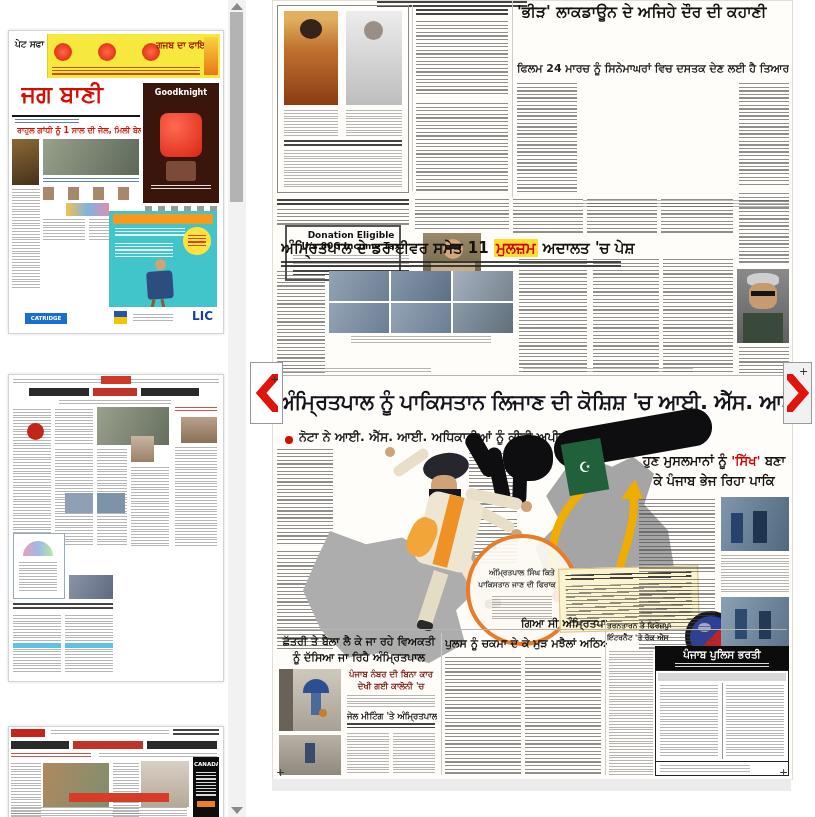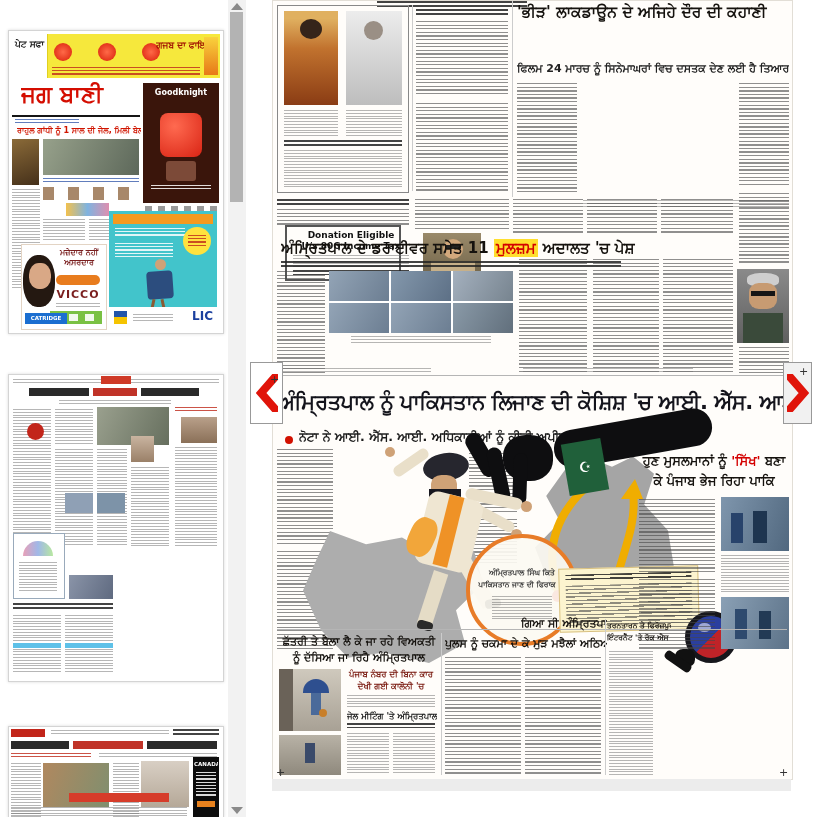--- a/index.html
+++ b/index.html
@@ -59,31 +59,20 @@
       <div class="a" style="left:3px;top:108px;width:27px;height:46px;background:linear-gradient(160deg,#8a6a38,#45301a);"></div>
       <div class="a" style="left:34px;top:108px;width:96px;height:36px;background:linear-gradient(115deg,#97a18b,#5d685a);"></div>
       <div class="a txb" style="left:34px;top:147px;width:96px;height:6px;"></div>
       <div class="a" style="left:34px;top:156px;width:96px;height:13px;background:repeating-linear-gradient(90deg,#a8886a 0 11px,#fff 11px 25px);"></div>
       <div class="a" style="left:57px;top:172px;width:43px;height:13px;background:linear-gradient(90deg,#f2c14e,#7fb3e0,#de8fb0);"></div>
       <div class="a txl" style="left:3px;top:158px;width:28px;height:100px;"></div>
       <div class="a txl" style="left:34px;top:188px;width:42px;height:22px;"></div>
       <div class="a txl" style="left:80px;top:188px;width:50px;height:22px;"></div>
       <div class="a" style="left:136px;top:175px;width:72px;height:7px;background:repeating-linear-gradient(90deg,#9a9a9a 0 7px,transparent 7px 13px);"></div>
 
-      <div class="a" style="left:12px;top:213px;width:84px;height:84px;background:#fff;border:1px solid #e3d4c4;">
-        <div class="a hd" style="left:32px;top:3px;width:50px;height:24px;font-size:8px;color:#7a1f1f;text-align:center;white-space:normal;line-height:1.2;">ਮਜ਼ੇਦਾਰ ਨਹੀਂ ਅਸਰਦਾਰ</div>
-        <div class="a" style="left:1px;top:10px;width:32px;height:52px;background:#241811;border-radius:45%;"></div>
-        <div class="a" style="left:7px;top:18px;width:22px;height:26px;background:#d9a886;border-radius:45%;"></div>
-        <div class="a" style="left:34px;top:30px;width:44px;height:10px;background:#e87c1e;border-radius:5px;"></div>
-        <div class="a hd" style="left:34px;top:43px;width:44px;height:13px;font-size:11px;color:#7a1f1f;text-align:center;letter-spacing:1px;">VICCO</div>
-        <div class="a txl" style="left:34px;top:58px;width:44px;height:5px;"></div>
-        <div class="a" style="left:28px;top:66px;width:52px;height:13px;background:#7ac143;">
-          <div class="a" style="left:3px;top:3px;width:46px;height:7px;background:repeating-linear-gradient(90deg,rgba(255,255,255,.9) 0 9px,transparent 9px 16px);"></div>
-        </div>
-      </div>
       <div class="a" style="left:16px;top:282px;width:42px;height:11px;background:#1b6ed0;color:#fff;font-size:5.5px;font-weight:bold;text-align:center;line-height:11px;">CATRIDGE</div>
 
       <div class="a" style="left:100px;top:180px;width:108px;height:118px;background:#42c4cb;">
         <div class="a" style="left:4px;top:3px;width:100px;height:10px;background:#f59a1f;"></div>
         <div class="a txw" style="left:6px;top:17px;width:70px;height:10px;"></div>
         <div class="a" style="left:74px;top:16px;width:28px;height:28px;background:#ffe23e;border-radius:50%;">
           <div class="a txr" style="left:5px;top:8px;width:18px;height:12px;"></div>
         </div>
         <div class="a txw" style="left:6px;top:32px;width:58px;height:14px;"></div>
         <div class="a" style="left:46px;top:48px;width:11px;height:11px;background:#cfa277;border-radius:50%;"></div>
@@ -335,20 +324,35 @@
     <div class="a hd" style="left:248px;top:616px;width:86px;height:14px;font-size:11px;">ਗਿਆ ਸੀ ਅੰਮ੍ਰਿਤਪਾਲ</div>
     <div class="a hd" style="left:172px;top:636px;width:162px;height:14px;font-size:11px;">ਪੁਲਸ ਨੂੰ ਚਕਮਾ ਦੇ ਕੇ ਮੁੜ ਮਝੈਲਾਂ ਅਠਿਆਂ</div>
     <div class="a tx2" style="left:172px;top:656px;width:76px;height:118px;"></div>
     <div class="a tx2" style="left:252px;top:656px;width:76px;height:118px;"></div>
 
     <div class="a" style="left:332px;top:618px;width:1px;height:156px;background:#ccc;"></div>
     <div class="a hd" style="left:334px;top:620px;width:64px;height:12px;font-size:7.5px;text-align:center;">ਤਰਨਤਾਰਨ ਤੇ ਫਿਰੋਜ਼ਪੁਰ 'ਚ</div>
     <div class="a hd" style="left:334px;top:632px;width:64px;height:12px;font-size:7.5px;text-align:center;">ਇੰਟਰਨੈੱਟ 'ਤੇ ਰੋਕ ਐਸ ਤਕ ਵਧੀ</div>
     <div class="a txl" style="left:336px;top:650px;width:44px;height:124px;"></div>
 
+    <div class="a" style="left:382px;top:645px;width:134px;height:130px;">
+      <div class="a" style="left:0;top:0;width:134px;height:24px;background:#0c0c0c;">
+        <div class="a hd" style="left:2px;top:2px;width:130px;height:14px;font-size:10.5px;color:#fff;text-align:center;">ਪੰਜਾਬ ਪੁਲਿਸ ਭਰਤੀ</div>
+        <div class="a txw" style="left:20px;top:17px;width:94px;height:4px;"></div>
+      </div>
+      <div class="a" style="left:0;top:24px;width:134px;height:92px;background:#fff;border:1px solid #222;box-sizing:border-box;">
+        <div class="a" style="left:2px;top:2px;width:128px;height:8px;background:#d8d8d8;"></div>
+        <div class="a" style="left:66px;top:12px;width:1px;height:76px;background:#999;"></div>
+        <div class="a txl" style="left:4px;top:14px;width:58px;height:72px;"></div>
+        <div class="a txl" style="left:70px;top:14px;width:58px;height:72px;"></div>
+      </div>
+      <div class="a" style="left:0;top:116px;width:134px;height:14px;background:#fff;border:1px solid #222;border-top:none;box-sizing:border-box;">
+        <div class="a txl" style="left:4px;top:3px;width:90px;height:7px;"></div>
+      </div>
+    </div>
   </div>
 
   <div class="a" style="left:272px;top:779px;width:519px;height:12px;background:#ececec;"></div>
 
   <div class="a navbtn" style="left:250px;top:362px;width:33px;height:62px;background:#fff;border:1px solid #999;box-sizing:border-box;z-index:5;">
     <svg width="22" height="38" viewBox="0 0 22 38">
         <path d="M19 3 L5 19 L19 35" fill="none" stroke="#e0140a" stroke-width="8" stroke-linecap="square"></path>
       </svg>
   </div>
   <div class="a navbtn" style="left:783px;top:362px;width:29px;height:62px;background:#f1f1f1;border:1px solid #999;box-sizing:border-box;z-index:5;">

